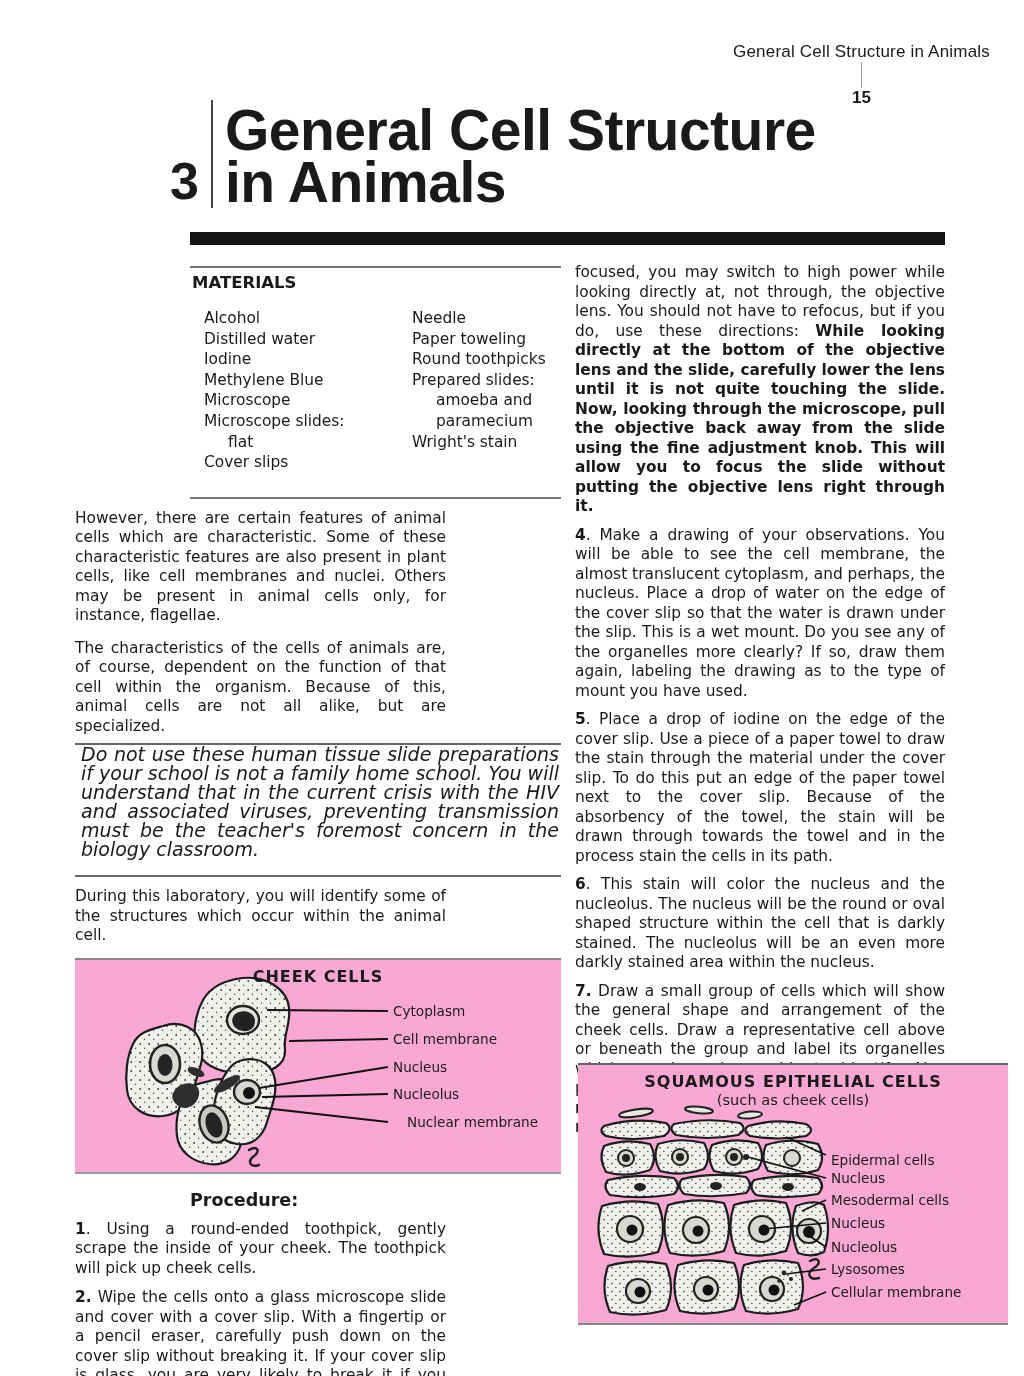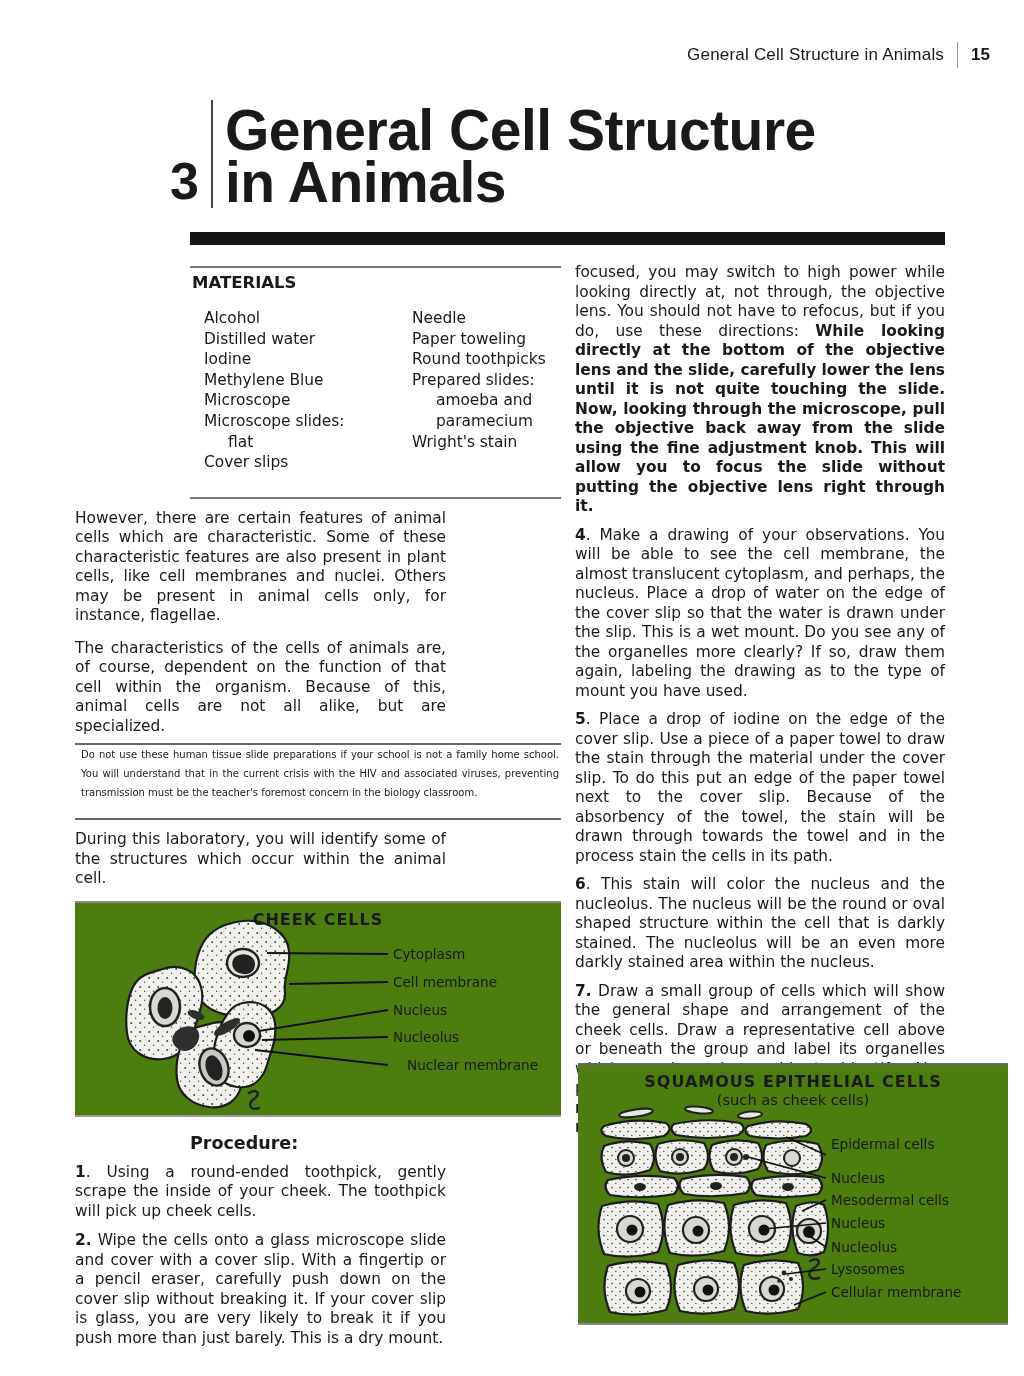--- a/index.html
+++ b/index.html
@@ -1,21 +1,21 @@
 <!DOCTYPE html>
 <html><head>
 <meta charset="utf-8">
 <style>
   html,body{margin:0;padding:0;background:#e8e8e8;}
   .page{position:relative;width:1024px;height:1376px;background:#ffffff;margin:0 auto;
         font-family:"DejaVu Sans",sans-serif;color:#1a1a1a;overflow:hidden;}
 
   
   .running-head{position:absolute;top:42px;right:34px;display:flex;align-items:center;
-                font-family:"Liberation Sans",sans-serif;font-size:17px;}
+                font-family:"Liberation Sans",sans-serif;font-size:17px;flex-direction:column;}
   .rh-title{letter-spacing:.2px;}
   .rh-sep{display:inline-block;width:1px;height:26px;background:#999;margin:0 13px;}
   .rh-num{font-weight:700;}
 
   
   .chapter{position:absolute;top:100px;left:170px;display:flex;align-items:flex-end;}
   .ch-num{font-family:"Liberation Sans",sans-serif;font-weight:700;font-size:52px;
           line-height:50px;padding:0 12px 2px 0;}
   .ch-rule{width:2px;background:#444;align-self:stretch;}
   .ch-title{font-family:"Liberation Sans",sans-serif;font-weight:700;font-size:57px;
@@ -38,25 +38,25 @@
   .mat-head{font-weight:700;font-size:16.5px;margin-bottom:4px;}
   .mat-cols{display:flex;font-size:15.4px;line-height:20.6px;}
   .mat-cols ul{list-style:none;margin:12px;padding:0;}
   .mat-col1{width:184px;}
   .mat-ind{padding-left:24px;}
 
   p.para1{margin-top:13px;}
 
   .hr{border-top:2px solid #666;margin-top:7px;}
   .warn-head{font-weight:700;font-size:16.5px;margin:6px 0 2px 6px;}
-  .warn-body{font-size:10px;line-height:19px;text-align:justify;margin:0 0 16px 6px;width:478px;}
+  .warn-body{font-size:19px;line-height:19px;text-align:justify;margin:0 0 16px 6px;width:478px;font-style:italic;}
   .labnote{text-align:justify;text-align-last:justify;margin-top:11px;}
 
   
-  .figure{position:relative;background:#4d7c0f;}
+  .figure{position:relative;background:#f9a8d4;}
   .fig-title{font-weight:700;font-size:16px;text-align:center;letter-spacing:1px;
              position:relative;z-index:2;}
   .fig-sub{font-size:14.6px;text-align:center;position:relative;z-index:2;}
   .fig-label{position:absolute;font-size:13.6px;line-height:18px;white-space:nowrap;z-index:2;}
   .figure svg{position:absolute;left:0;top:0;z-index:1;}
 
   .cheek{margin-top:12px;height:212px;border-top:2px solid #888;border-bottom:2px solid #999;}
   .cheek .fig-title{padding-top:7px;}
 
   .proc-head{font-weight:700;font-size:17.5px;margin-top:16px;}
@@ -253,21 +253,21 @@
       <g stroke="#111" stroke-width="1.7">
         <line x1="208" y1="72" x2="248" y2="90"></line>
         <line x1="170" y1="92" x2="248" y2="113"></line>
         <line x1="224" y1="146" x2="248" y2="135"></line>
         <line x1="186" y1="164" x2="248" y2="158"></line>
         <line x1="230" y1="170" x2="248" y2="182"></line>
         <line x1="208" y1="209" x2="248" y2="204"></line>
         <line x1="216" y1="240" x2="248" y2="227"></line>
       </g>
     </svg>
-    <div class="fig-label" style="left:253px;top:70px">Epidermal cells</div>
+    <div class="fig-label" style="left:253px;top:86px">Epidermal cells</div>
     <div class="fig-label" style="left:253px;top:104px">Nucleus</div>
     <div class="fig-label" style="left:253px;top:126px">Mesodermal cells</div>
     <div class="fig-label" style="left:253px;top:149px">Nucleus</div>
     <div class="fig-label" style="left:253px;top:173px">Nucleolus</div>
     <div class="fig-label" style="left:253px;top:195px">Lysosomes</div>
     <div class="fig-label" style="left:253px;top:218px">Cellular membrane</div>
   </div>
 
 </div>
 

